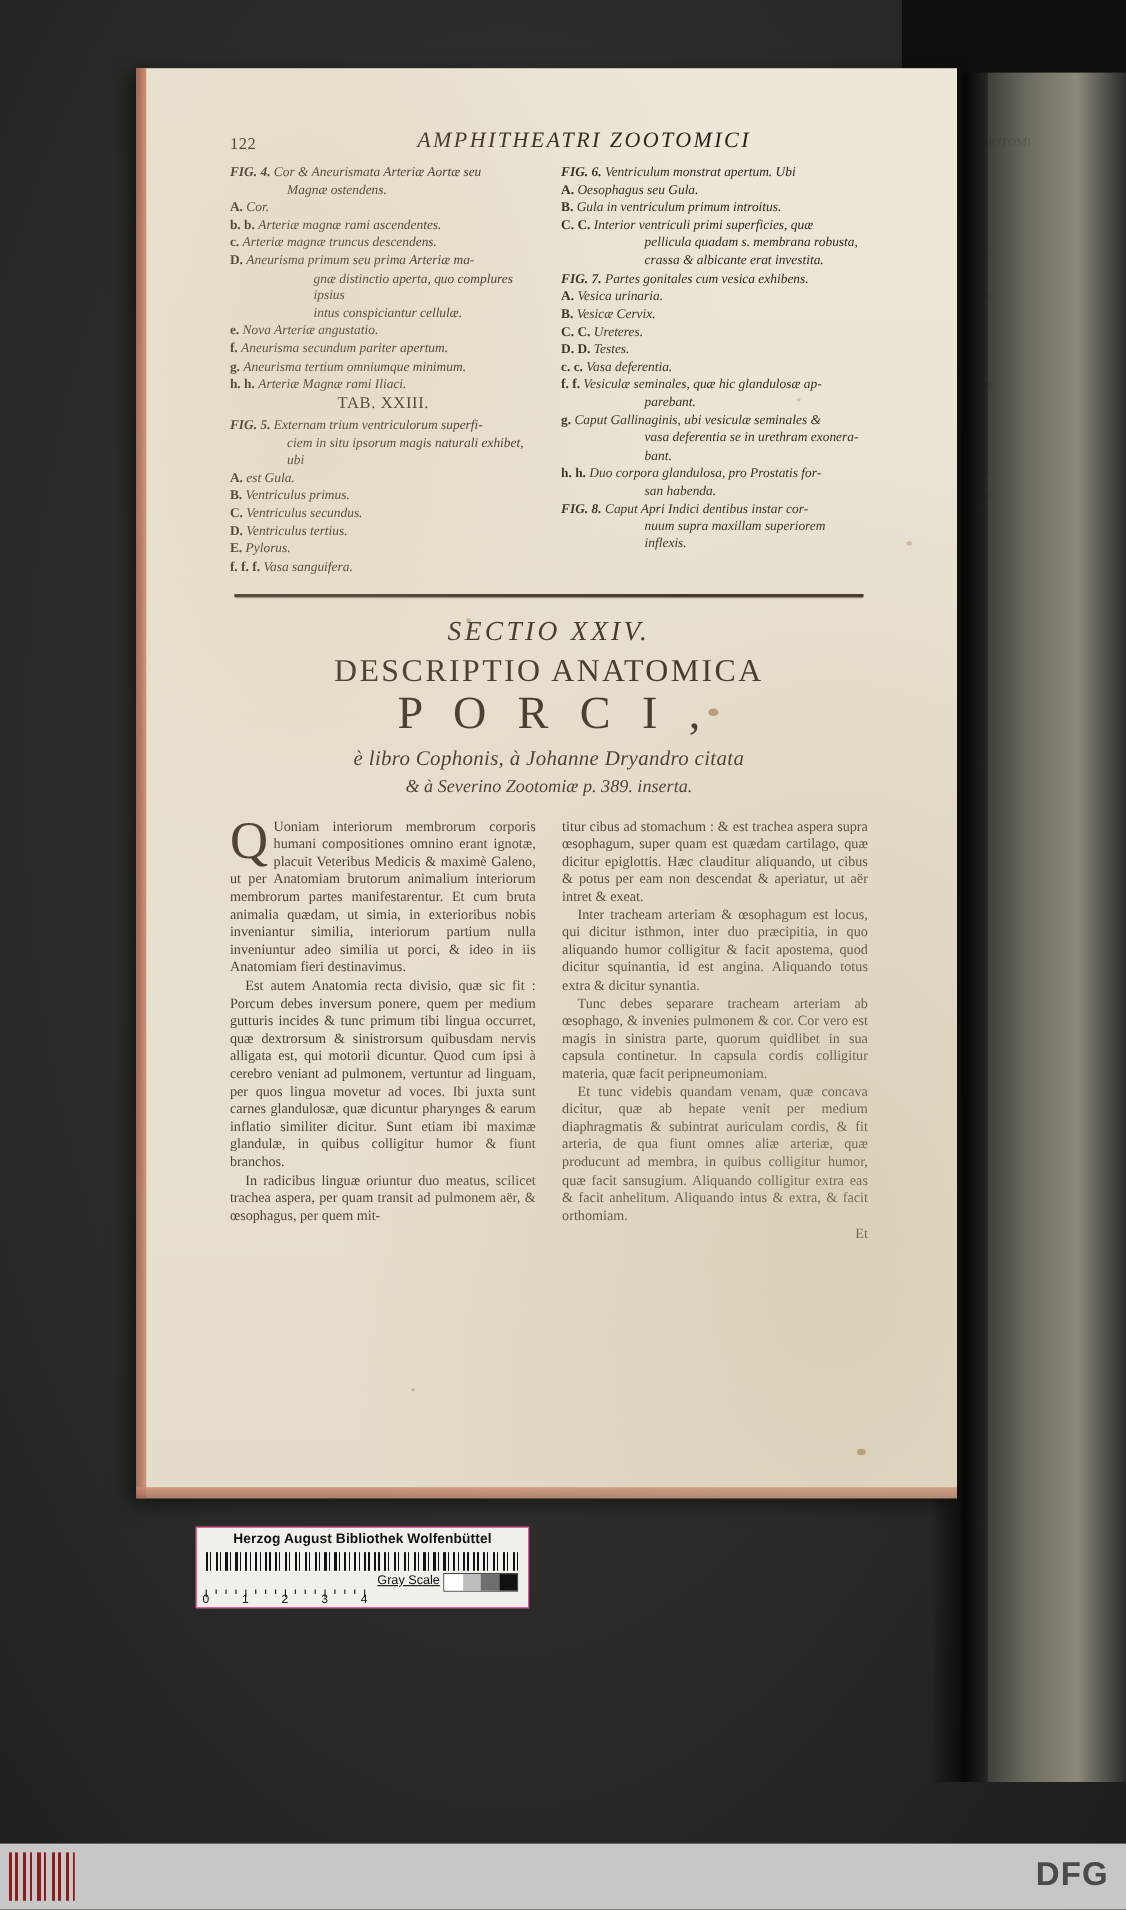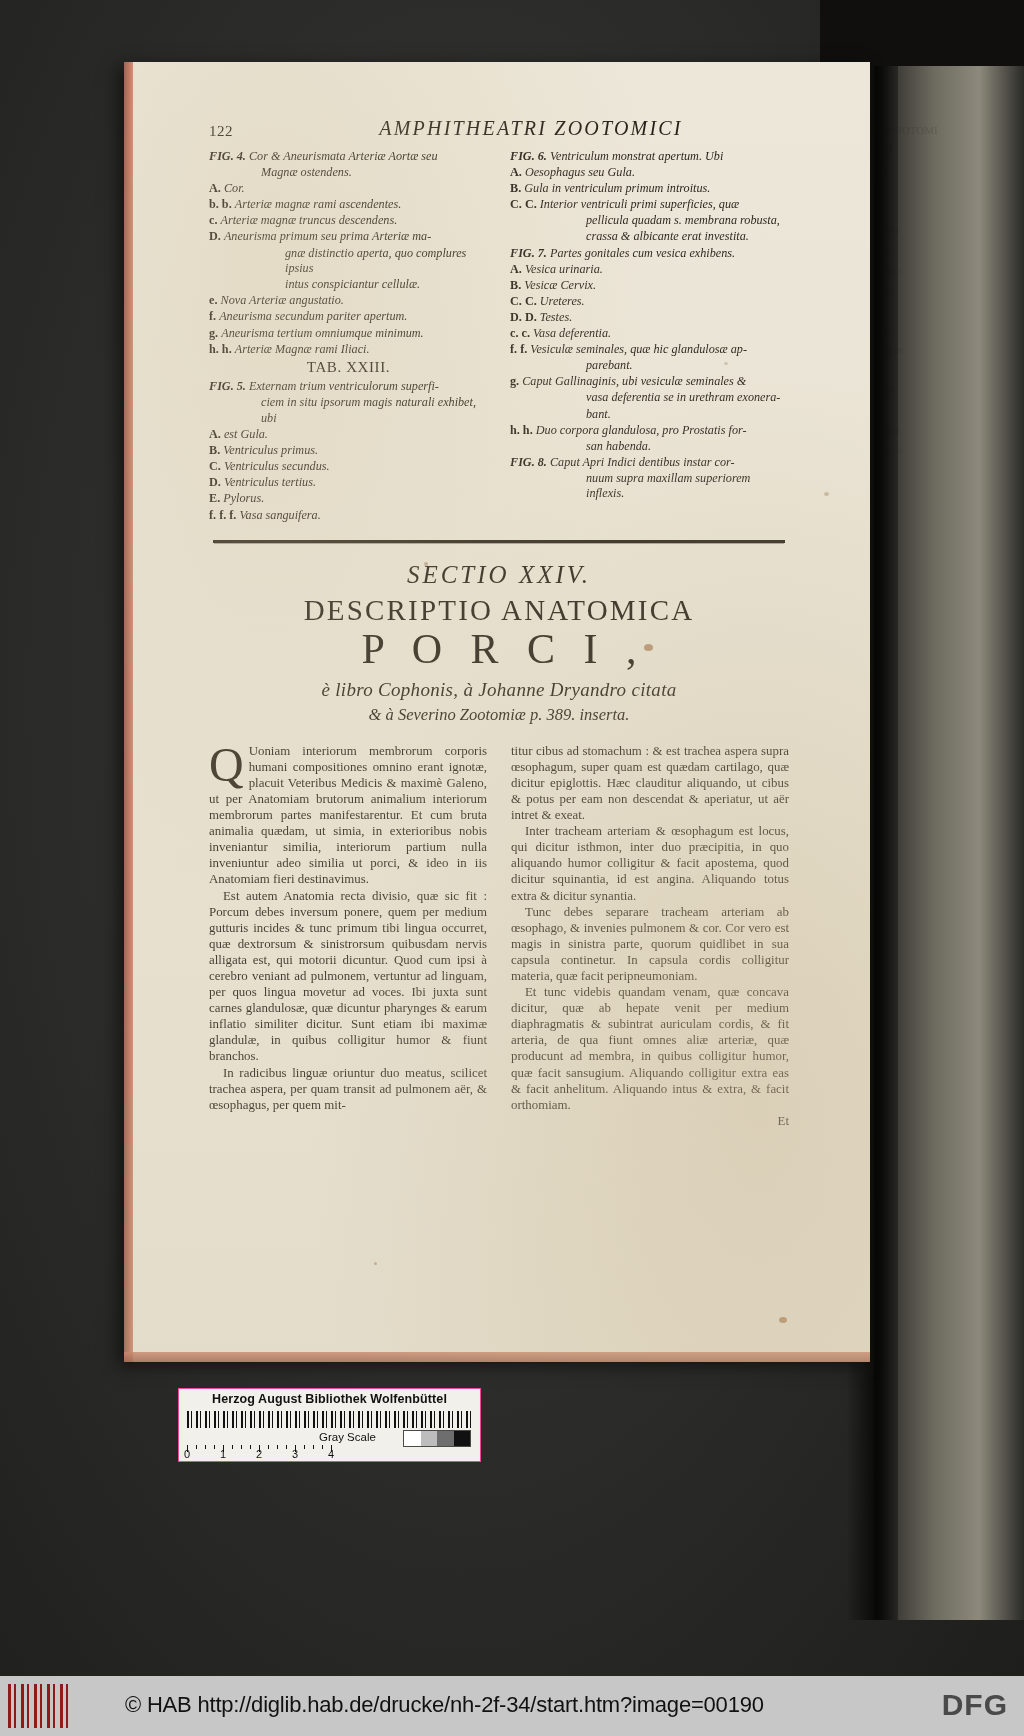--- a/index.html
+++ b/index.html
@@ -149,22 +149,22 @@
   #target-title{
     text-align:center;font-family:"Liberation Sans",sans-serif;
     font-size:12.5px;font-weight:bold;color:#111;padding-top:3px;
     letter-spacing:.1px;
   }
   #barcode{
     position:absolute;left:8px;top:22px;width:285px;height:17px;
     background:repeating-linear-gradient(90deg,#111 0 2px,#f2f0ea 2px 4px,#111 4px 5px,#f2f0ea 5px 9px);
   }
   #gs-label{
-    position:absolute;left:140px;top:42px;font-family:"Liberation Sans",sans-serif;
-    font-size:11.5px;color:#111;
+    position:absolute;left:164px;top:42px;font-family:"Liberation Sans",sans-serif;
+    font-size:11.5px;color:#111;text-decoration:underline;
   }
   #gs-chips{position:absolute;left:224px;top:41px;width:66px;height:15px;display:flex;border:1px solid #4a4a4a;}
   #gs-chips span{flex:1;}
   #ruler{position:absolute;left:8px;top:56px;width:160px;height:14px;}
   .tick{position:absolute;top:0;width:1px;height:7px;background:#111;}
   .num{position:absolute;top:3px;font-family:"Liberation Sans",sans-serif;font-size:11px;color:#111;}
 
   
   #bottombar{
     position:absolute;left:0;top:1676px;width:1024px;height:60px;
@@ -322,15 +322,14 @@
       <div class="tick" style="left: 117px; height: 4px;"></div>
       <div class="tick" style="left: 126px; height: 4px;"></div>
       <div class="tick" style="left: 135px; height: 4px;"></div>
       <div class="tick" style="left: 144px;"></div>
       <div class="num" style="left: 141px;">4</div>
     </div>
 </div>
 
 <div id="bottombar">
   <div id="bb-left"></div>
-  <div id="bb-url">© HAB http://diglib.hab.de/drucke/nh-2f-34/start.htm?image=00190</div>
   <div id="bb-dfg">DFG</div>
 </div>
 
 </body></html>

